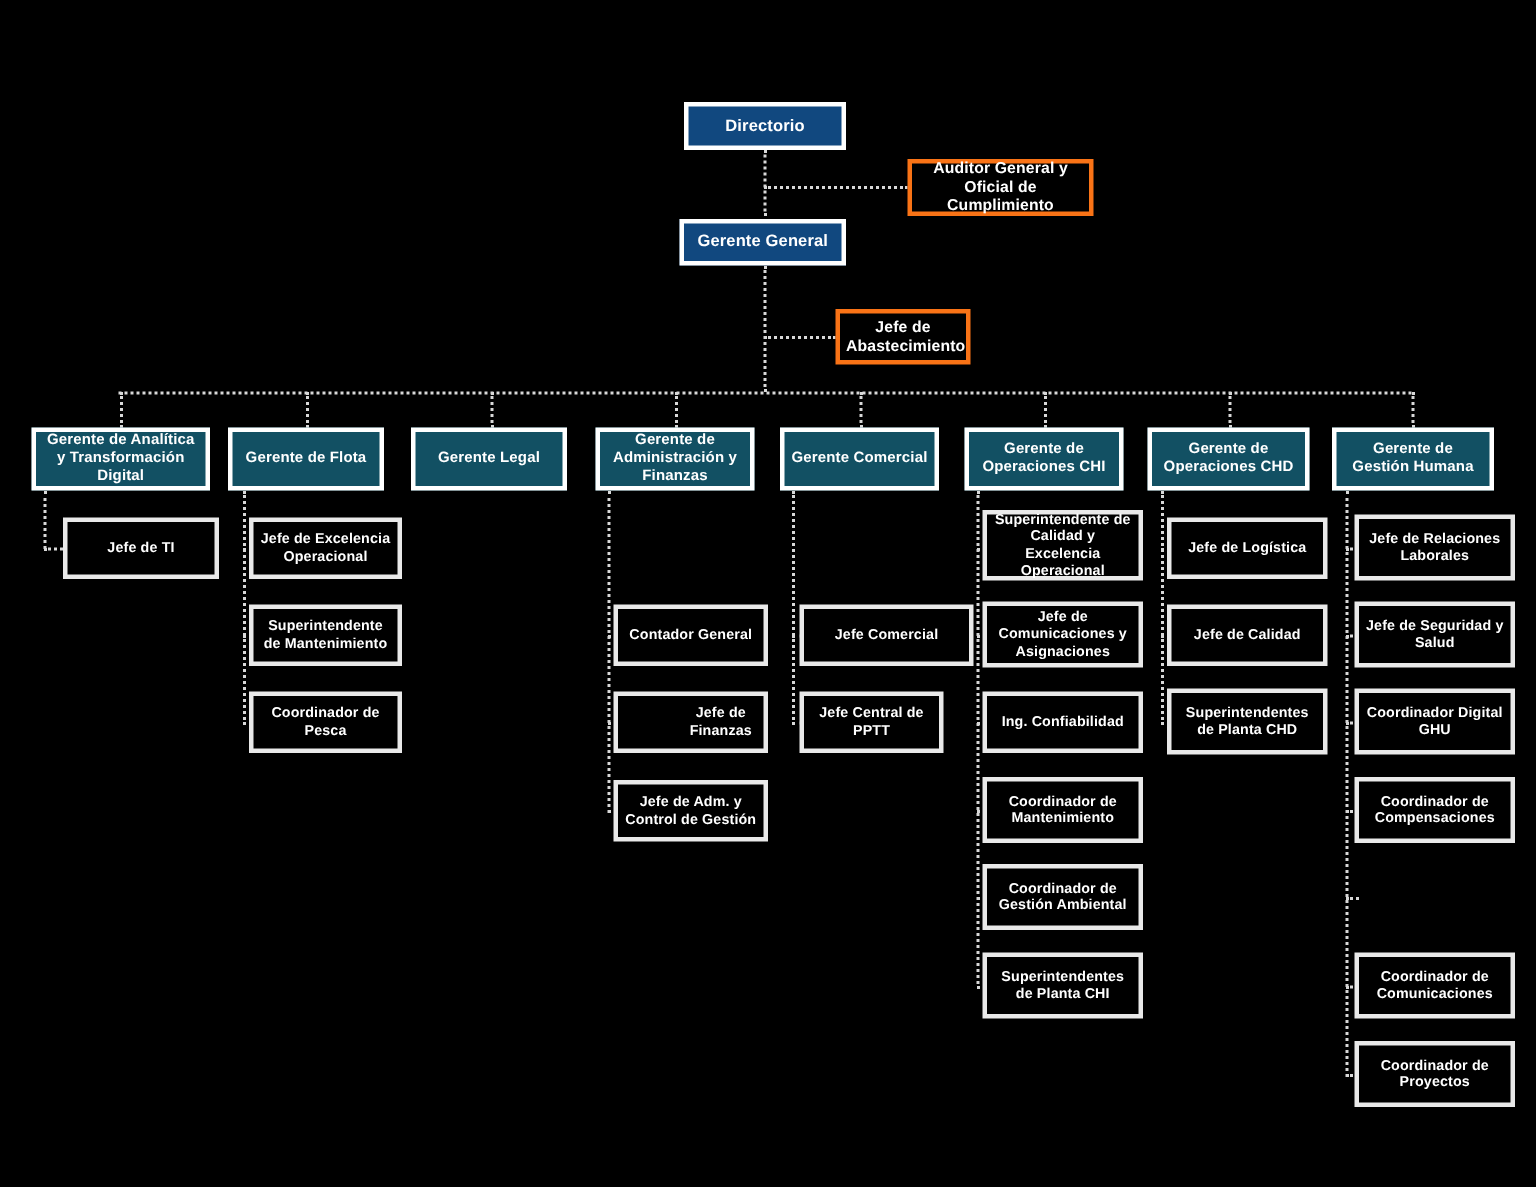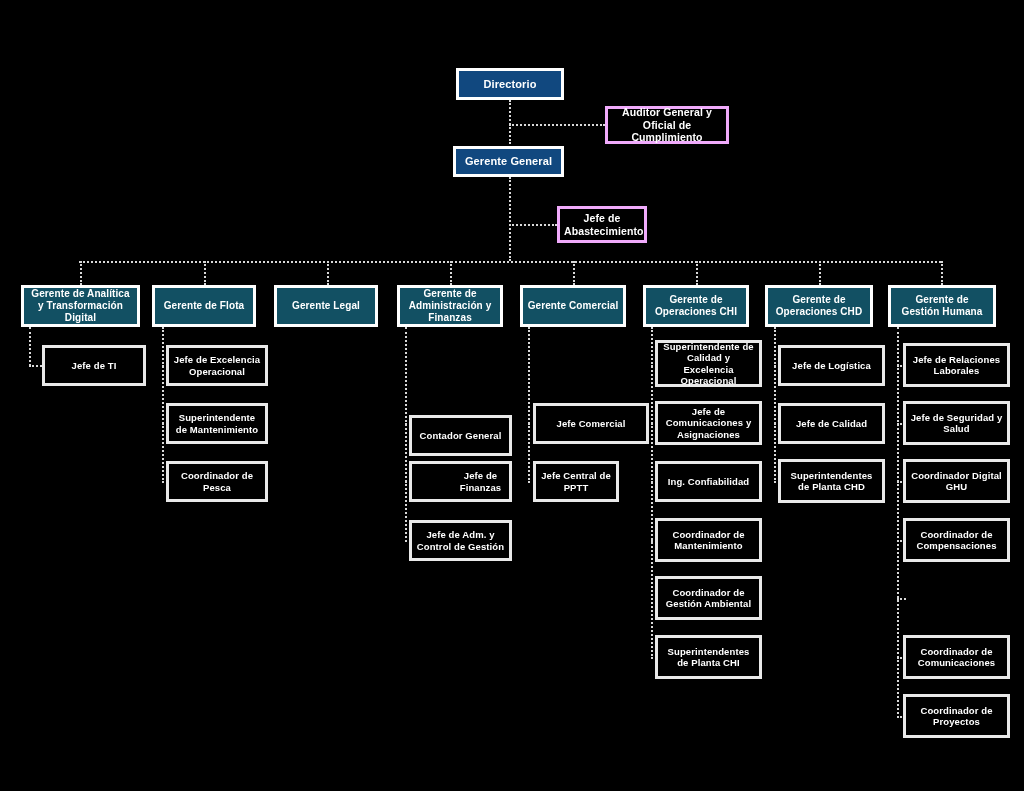--- a/index.html
+++ b/index.html
@@ -52,21 +52,21 @@
   
   .node.exec {
     background: #11487f;
     border: 3px solid #ffffff;
     font-size: 11px;
   }
 
   
   .node.staff {
     background: #000000;
-    border: 3px solid #f0abfc;
+    border: 3px solid #f97316;
     font-size: 10.5px;
   }
 
   
   .node.mgr {
     background: #125063;
     border: 3px solid #ffffff;
     font-size: 10px;
   }
 
@@ -145,21 +145,21 @@
   <div class="node mgr" style="left:274px; top:285px; width:104px; height:42px;">
     <span>Gerente Legal</span>
   </div>
 
   <div class="conn v" style="left:450px; top:261px; height:24px;"></div>
   <div class="node mgr" style="left:397px; top:285px; width:106px; height:42px;">
     <span>Gerente de Administración y Finanzas</span>
   </div>
   <div class="conn v" style="left:405px; top:327px; height:215px;"></div>
   <div class="conn h" style="left:405px; top:423px; width:11px;"></div>
-  <div class="node child" style="left:409px; top:403px; width:103px; height:41px;margin-top:12px;">
+  <div class="node child" style="left:409px; top:403px; width:103px; height:41px;">
     <span>Contador General</span>
   </div>
   <div class="conn h" style="left:405px; top:481px; width:11px;"></div>
   <div class="node child" style="left:409px; top:461px; width:103px; height:41px;padding-left:44px;">
     <span>Jefe de Finanzas</span>
   </div>
   <div class="conn h" style="left:405px; top:540px; width:11px;"></div>
   <div class="node child" style="left:409px; top:520px; width:103px; height:41px;">
     <span>Jefe de Adm. y Control de Gestión</span>
   </div>
@@ -167,21 +167,21 @@
   <div class="conn v" style="left:573px; top:261px; height:24px;"></div>
   <div class="node mgr" style="left:520px; top:285px; width:106px; height:42px;">
     <span>Gerente Comercial</span>
   </div>
   <div class="conn v" style="left:528px; top:327px; height:156px;"></div>
   <div class="conn h" style="left:528px; top:423px; width:11px;"></div>
   <div class="node child" style="left:533px; top:403px; width:116px; height:41px;justify-content:flex-end;">
     <span>Jefe Comercial</span>
   </div>
   <div class="conn h" style="left:528px; top:481px; width:11px;"></div>
-  <div class="node child" style="left:533px; top:461px; width:86px; height:41px;">
+  <div class="node child" style="left:533px; top:461px; width:96px; height:41px;">
     <span>Jefe Central de PPTT</span>
   </div>
 
   <div class="conn v" style="left:696px; top:261px; height:24px;"></div>
   <div class="node mgr" style="left:643px; top:285px; width:106px; height:42px;">
     <span>Gerente de Operaciones CHI</span>
   </div>
   <div class="conn v" style="left:651px; top:327px; height:332px;"></div>
   <div class="conn h" style="left:651px; top:365px; width:11px;"></div>
   <div class="node child" style="left:655px; top:340px; width:107px; height:47px;">

